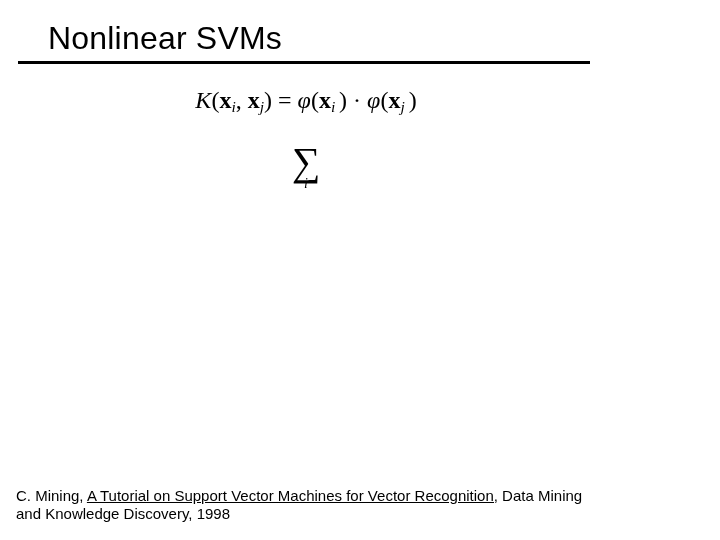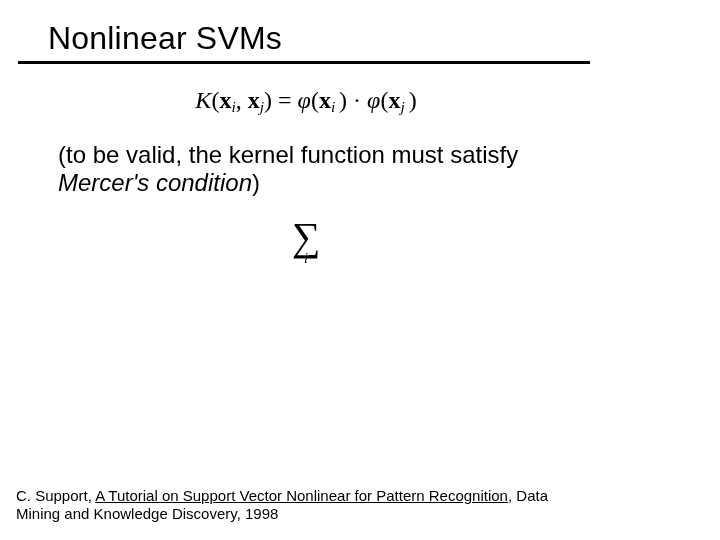--- a/index.html
+++ b/index.html
@@ -49,21 +49,21 @@
     position: absolute;
     left: 6px;
     top: 0;
     font-size: 22px;
   }
   .italic { font-style: italic; }
   .times { font-family: "Times New Roman", Times, serif; }
   .bold { font-weight: bold; }
   .eqline {
     text-align: center;
-    margin: 8px 0 24px 0;
+    margin: 8px 0 18px 0;
     font-family: "Times New Roman", Times, serif;
     font-size: 24px;
   }
   .sub { font-size: 0.65em; vertical-align: -0.25em; font-style: italic; }
   .paren {
     padding-left: 28px;
     margin-bottom: 6px;
   }
   .decision-eq {
     text-align: center;
@@ -115,31 +115,28 @@
 
   <div class="title">Nonlinear SVMs</div>
   <hr class="title-rule">
 
   <div class="body">
 
     <div class="eqline">
       <span class="italic">K</span><span>(</span><span class="bold">x</span><span class="sub">i</span><span>, </span><span class="bold">x</span><span class="sub">j</span><span>) = </span><span class="italic">φ</span><span>(</span><span class="bold">x</span><span class="sub">i </span><span>)</span><span> · </span><span class="italic">φ</span><span>(</span><span class="bold">x</span><span class="sub">j </span><span>)</span>
     </div>
 
-    <div class="paren">
-      <span>(to be valid, the kernel function must satisfy </span><span class="italic">Mercer's condition</span><span>)</span>
-    </div>
 
 
     <div class="decision-eq">
       <span class="sigma-block">
         <span class="sigma-sym">∑</span>
         <span class="sigma-sub">i</span>
       </span>
     </div>
 
   </div>
 
   <div class="citation">
-    <span>C. Support, </span><span class="underline">A Tutorial on Support Vector Nonlinear for Pattern Recognition,</span><span>  Data Mining and Knowledge Discovery, 1998</span>
+    <span>C. Mining, </span><span class="underline">A Tutorial on Support Vector Machines for Vector Recognition,</span><span>  Data Mining and Knowledge Discovery, 1998</span>
   </div>
 
 </div>
 
 </body></html>

